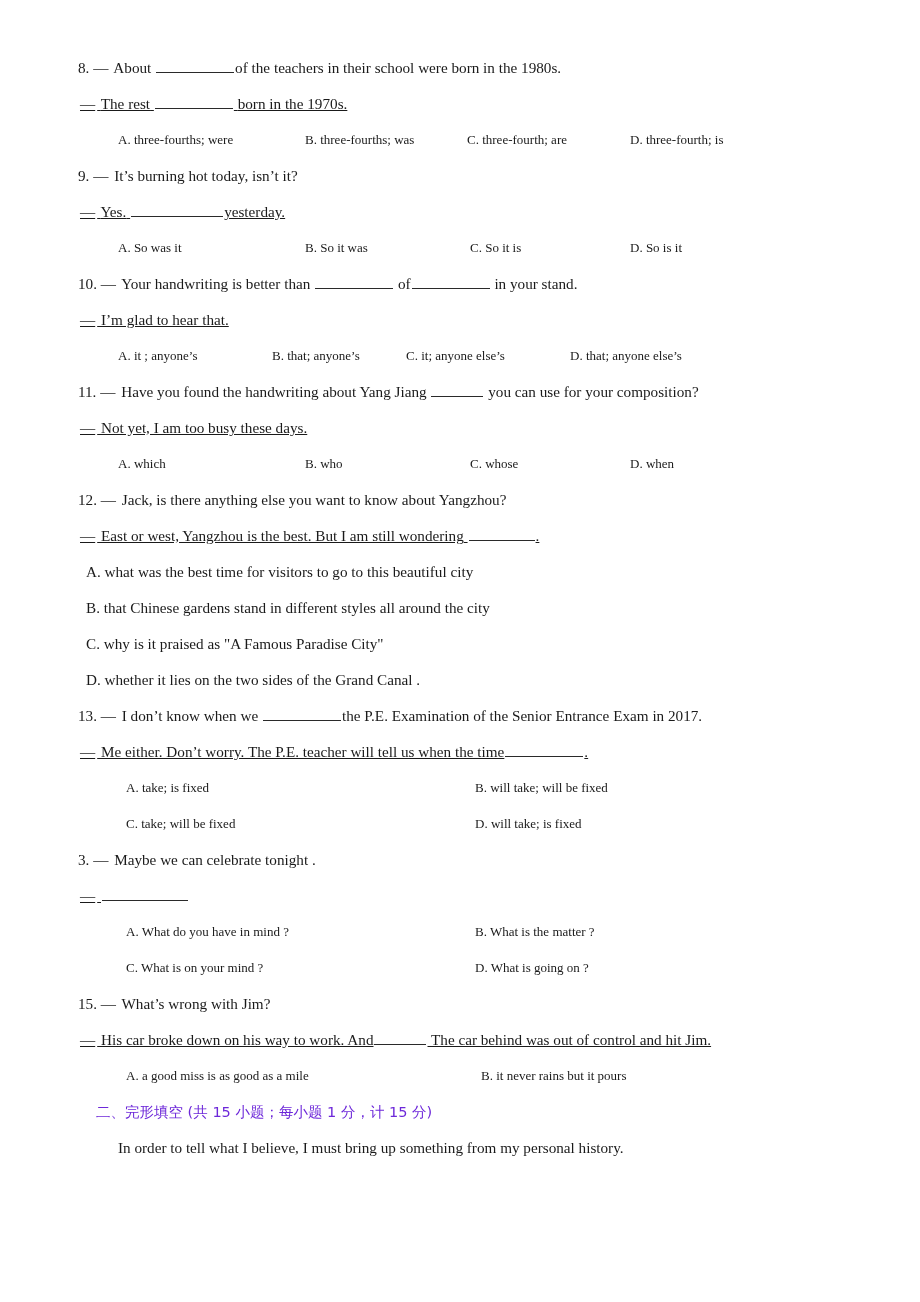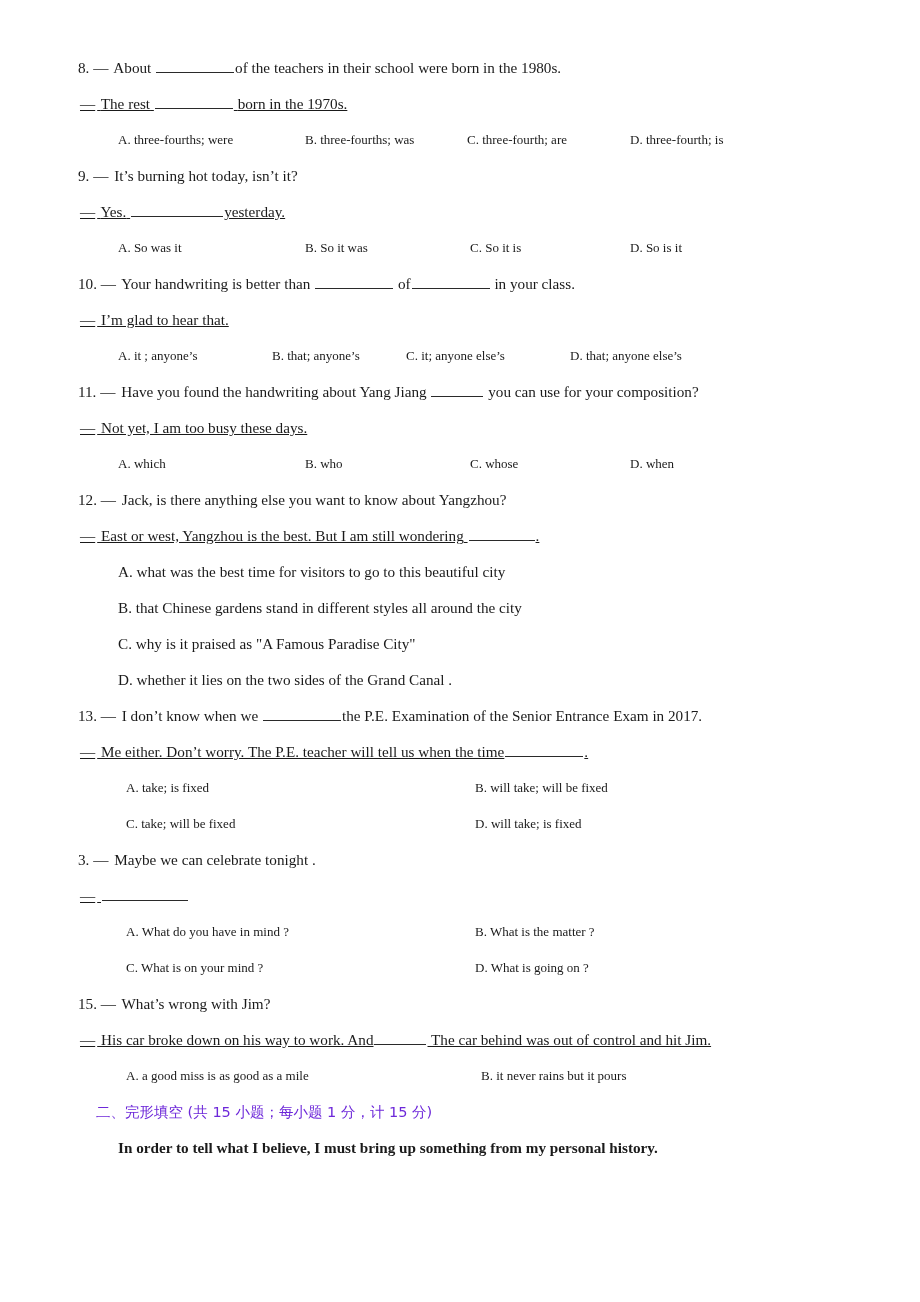--- a/index.html
+++ b/index.html
@@ -76,41 +76,40 @@
     white-space: nowrap;
   }
   .opts-2 { position: relative; height: 36px; }
   .opts-2 > span {
     position: absolute;
     top: 0;
     white-space: nowrap;
     margin-left: 8px;
   }
   .opt-stack {
-    padding-left: 118px;
+    padding-left: 86px;
     font-size: 15.2px;
     line-height: 36px;
     white-space: nowrap;
   }
 
   
   .section-head {
     padding-left: 96px;
     font-family: "DejaVu Sans", "Liberation Sans", sans-serif;
     font-size: 14.5px;
     line-height: 36px;
     color: #6d28d9;
     white-space: nowrap;
   }
   .passage {
     padding-left: 118px;
     font-size: 15.2px;
     line-height: 36px;
     white-space: nowrap;
-    font-weight: bold;
   }
 </style>
 </head>
 <body>
 
 <div class="page">
   <div class="content">
 
     <div class="q-block">
       <div class="line stem">
@@ -152,21 +151,21 @@
       </div>
     </div>
 
     <div class="q-block">
       <div class="line stem">
         <span>10.</span>
         <span class="dash">—</span>
         <span>Your handwriting is better than</span>
         <span class="blank w-lg"></span>
         <span>of</span><span class="blank w-lg"></span>
-        <span>in your class.</span>
+        <span>in your stand.</span>
       </div>
       <div class="line reply">
         <span class="dash">—</span>
         <span>I’m glad to hear that.</span>
       </div>
       <div class="opts opts-4">
         <span style="left:118px">A. it ; anyone’s</span>
         <span style="left:272px">B. that; anyone’s</span>
         <span style="left:406px">C. it; anyone else’s</span>
         <span style="left:570px">D. that; anyone else’s</span>

